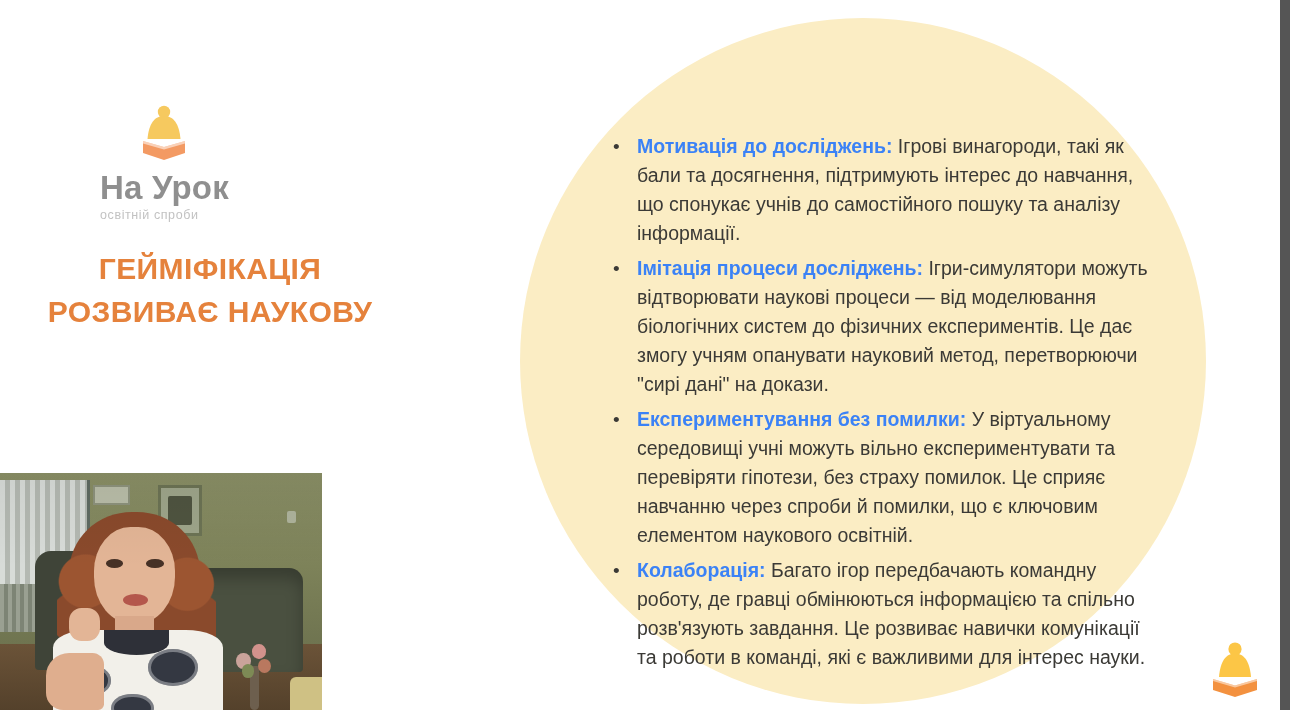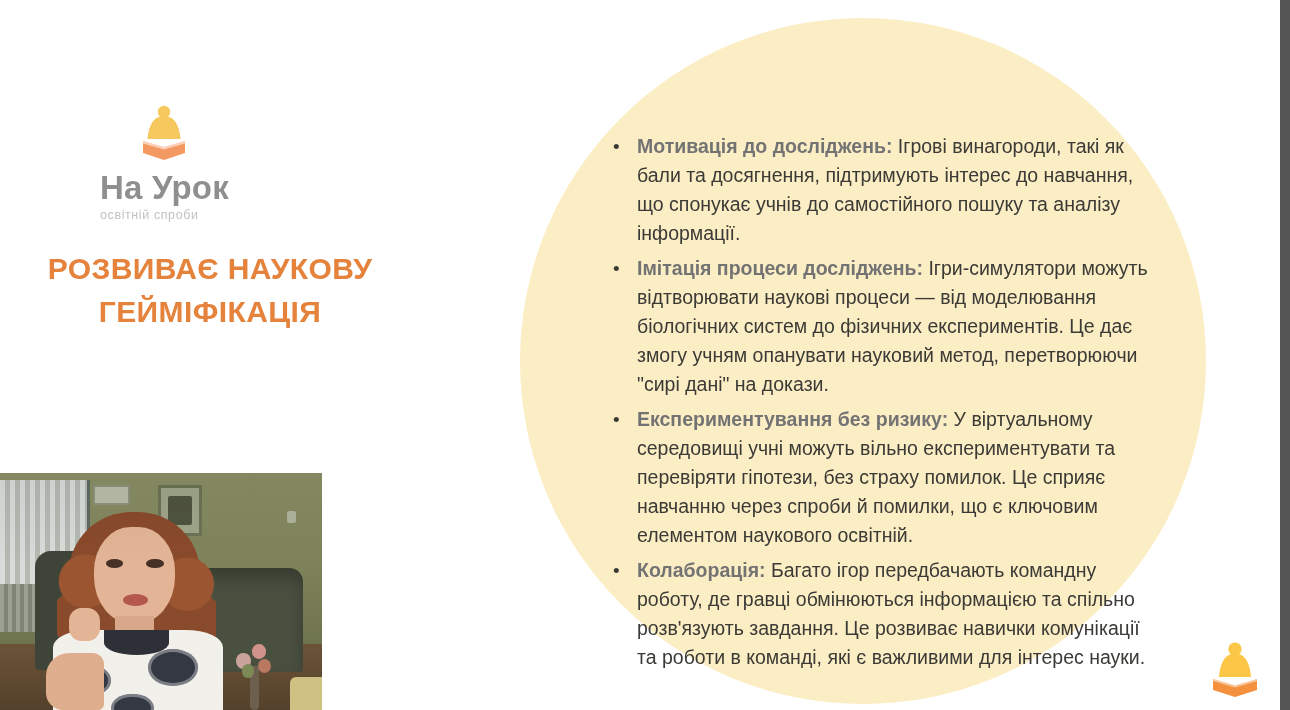--- a/index.html
+++ b/index.html
@@ -112,21 +112,21 @@
     box-sizing: border-box;
   }
   .bullet-text {
     flex: 1 1 auto;
     font-size: 19.5px;
     line-height: 29px;
     color: #3b3a36;
   }
   .bullet-text .lead {
     font-weight: bold;
-    color: #737373;
+    color: #3b82f6;
   }
 
   
   .webcam {
     position: absolute;
     left: 0;
     top: 473px;
     width: 322px;
     height: 237px;
     overflow: hidden;
@@ -288,39 +288,39 @@
         <path d="M49 38 L28 44 L28 46.5 L49 40.5 Z" fill="#ffffff" opacity="0.55"></path>
       </svg>
     </span>
     <span class="brand-words">
       <span class="brand-name">На Урок</span>
       <span class="brand-tagline">освітній спроби</span>
     </span>
   </div>
 
   <div class="slide-title">
+    <span class="line">ГЕЙМІФІКАЦІЯ</span>
     <span class="line">РОЗВИВАЄ НАУКОВУ</span>
-    <span class="line">ГЕЙМІФІКАЦІЯ</span>
   </div>
 
   <div class="bullet-list">
 
     <div class="bullet-item">
       <span class="bullet-dot">•</span>
       <span class="bullet-text"><span class="lead">Мотивація до досліджень:</span><span> Ігрові винагороди, такі як бали та досягнення, підтримують інтерес до навчання, що спонукає учнів до самостійного пошуку та аналізу інформації.</span></span>
     </div>
 
     <div class="bullet-item">
       <span class="bullet-dot">•</span>
       <span class="bullet-text"><span class="lead">Імітація процеси досліджень:</span><span> Ігри-симулятори можуть відтворювати наукові процеси — від моделювання біологічних систем до фізичних експериментів. Це дає змогу учням опанувати науковий метод, перетворюючи "сирі дані" на докази.</span></span>
     </div>
 
     <div class="bullet-item">
       <span class="bullet-dot">•</span>
-      <span class="bullet-text"><span class="lead">Експериментування без ризику:</span><span> У віртуальному середовищі учні можуть вільно експериментувати та перевіряти гіпотези, без страху помилок. Це сприяє навчанню через спроби й помилки, що є ключовим елементом наукового освітній.</span></span>
+      <span class="bullet-text"><span class="lead">Експериментування без помилки:</span><span> У віртуальному середовищі учні можуть вільно експериментувати та перевіряти гіпотези, без страху помилок. Це сприяє навчанню через спроби й помилки, що є ключовим елементом наукового освітній.</span></span>
     </div>
 
     <div class="bullet-item">
       <span class="bullet-dot">•</span>
       <span class="bullet-text"><span class="lead">Колаборація:</span><span> Багато ігор передбачають командну роботу, де гравці обмінюються інформацією та спільно розв'язують завдання. Це розвиває навички комунікації та роботи в команді, які є важливими для інтерес науки.</span></span>
     </div>
 
   </div>
 
   <div class="webcam">

